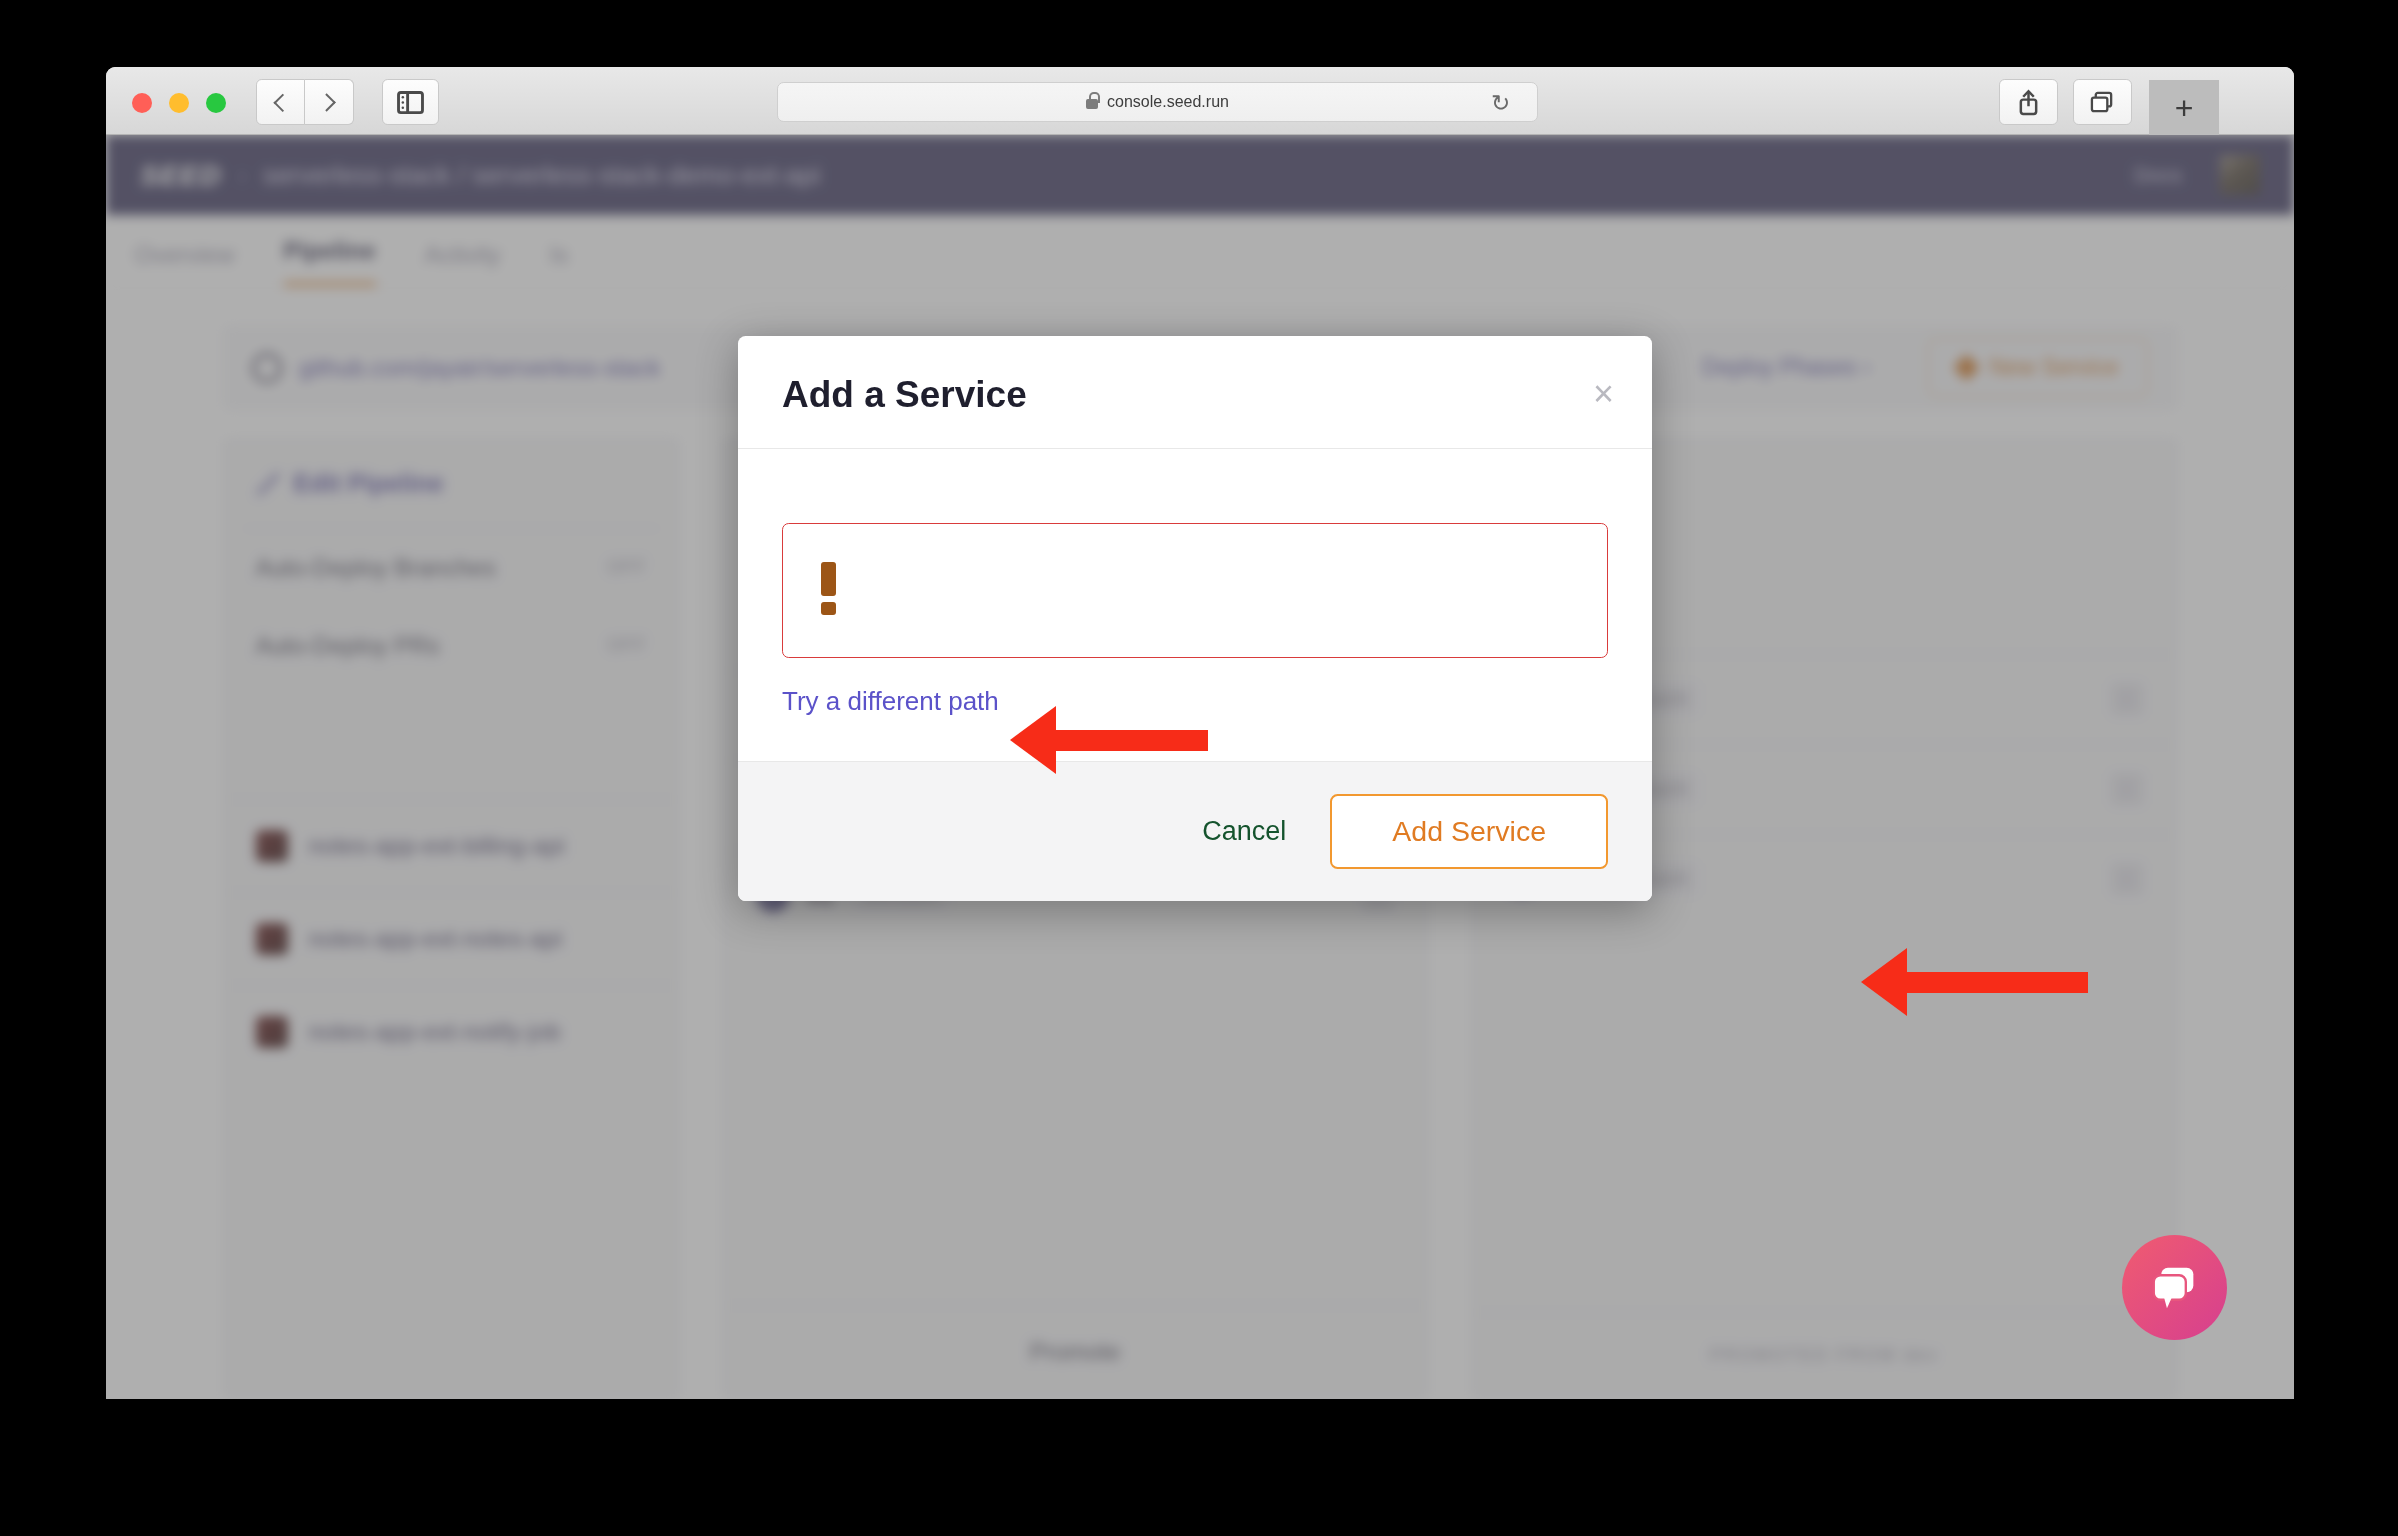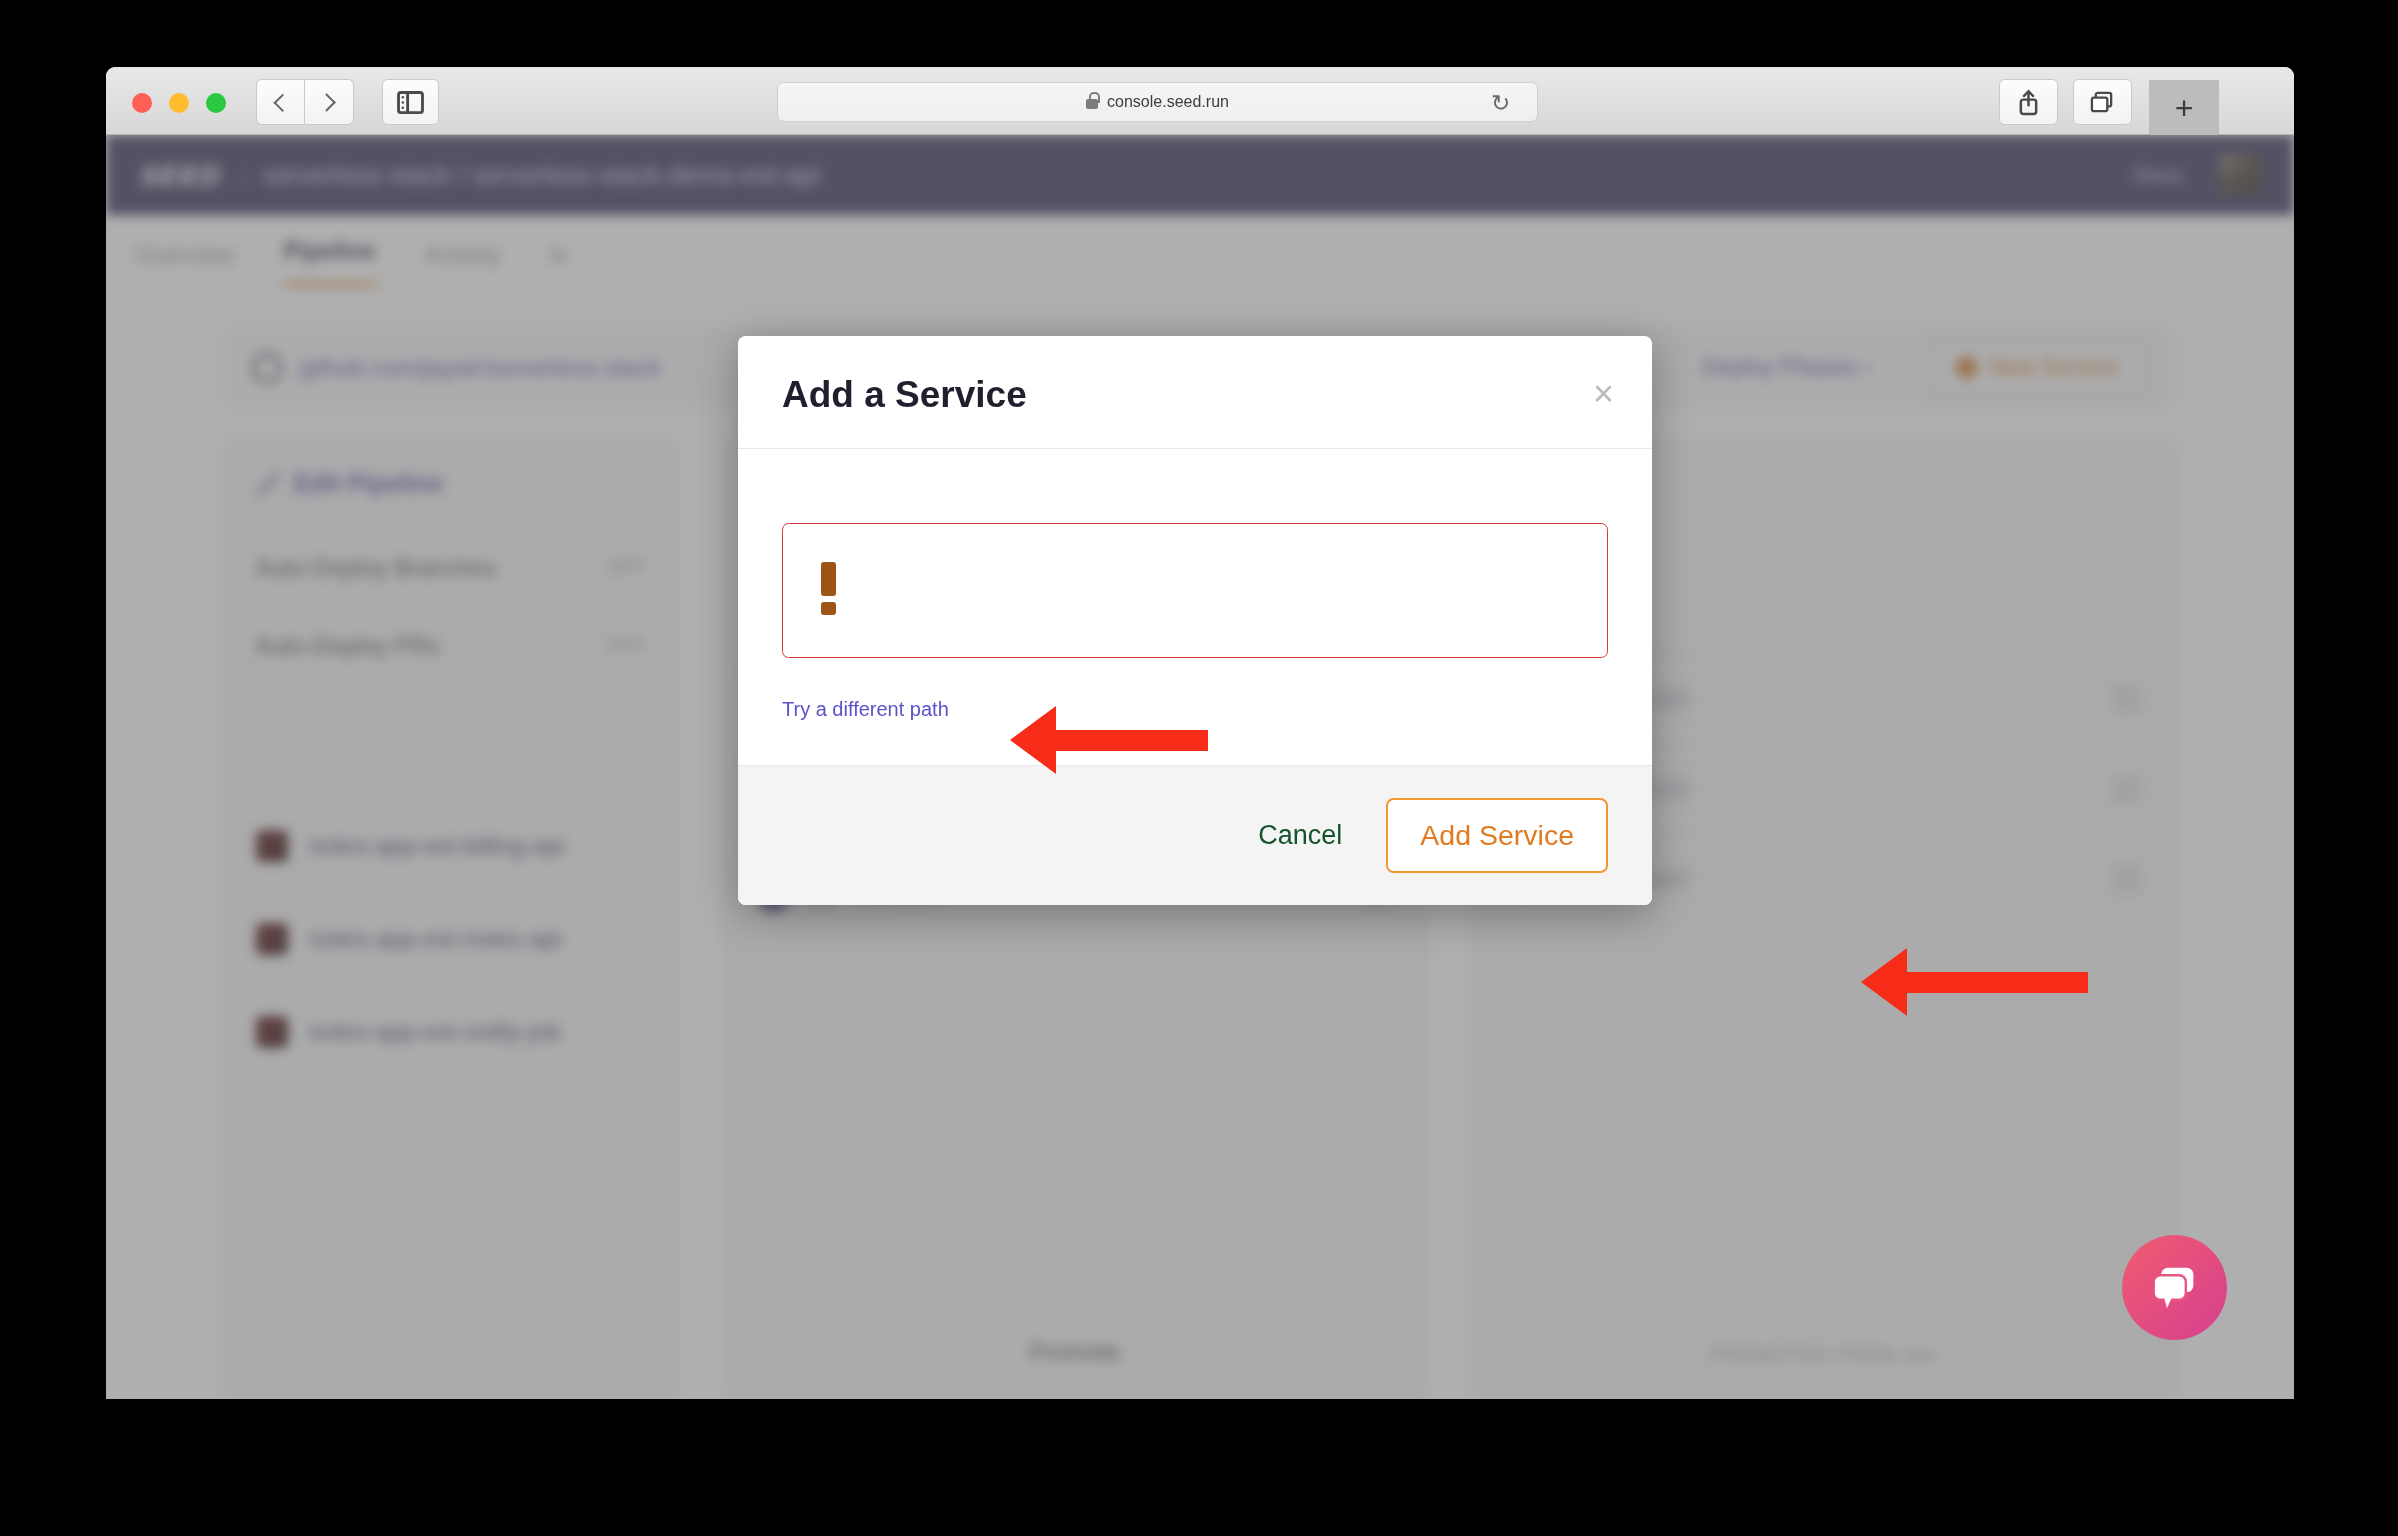--- a/index.html
+++ b/index.html
@@ -187,27 +187,27 @@
   .err-line { font-size: 26px; color: #4c4a55; line-height: 1.5; }
   .code-path { font-family: "Liberation Mono", monospace; color: #d6376b; background: #fbeff3;
     padding: 1.9px 7.6px; border-radius: 3.8px; font-size: 24px; }
   #service-name-input {
     margin-top: 32px; width: 904px; height: 63px;
     border: 1.9px solid #b9b2d6; border-radius: 6.7px;
     display: flex; align-items: center; padding: 0 21px;
     font-size: 26px; color: #33313d; background: #fff;
   }
   .caret { display: inline-block; width: 1.9px; height: 28.5px; background: #33313d; margin-left: 1.9px; }
-  #try-different-path { display: inline-block; margin-top: 40px; font-size: 20px; }
+  #try-different-path { display: inline-block; margin-top: 28px; font-size: 26px; }
 
   #modal-footer { background: #f4f4f5; border-top: 1px solid #e8e8e8;
     padding: 32px 44px; display: flex; align-items: center; justify-content: flex-end; gap: 44px; }
   #cancel-button { font-size: 27px; color: #14532d; }
   #add-service-button { border: 2.9px solid #f2982f; border-radius: 7.6px;
-    padding: 19px 32px; color: #e07b22; font-size: 28.5px; background: #fff; }
+    padding: 19px 60px; color: #e07b22; font-size: 28.5px; background: #fff; }
 
   
   .arrow { position: absolute; display: flex; align-items: center; }
   .arrow .shaft { height: 21px; background: #f72c18; }
   .arrow .head { width: 0; height: 0; border-top: 34px solid transparent;
     border-bottom: 34px solid transparent; border-right: 46px solid #f72c18; }
   #arrow-to-input { left: 904px; top: 571px; }
   #arrow-to-input .shaft { width: 152px; }
   #arrow-to-add-service { left: 1755px; top: 813px; }
   #arrow-to-add-service .shaft { width: 181px; }

